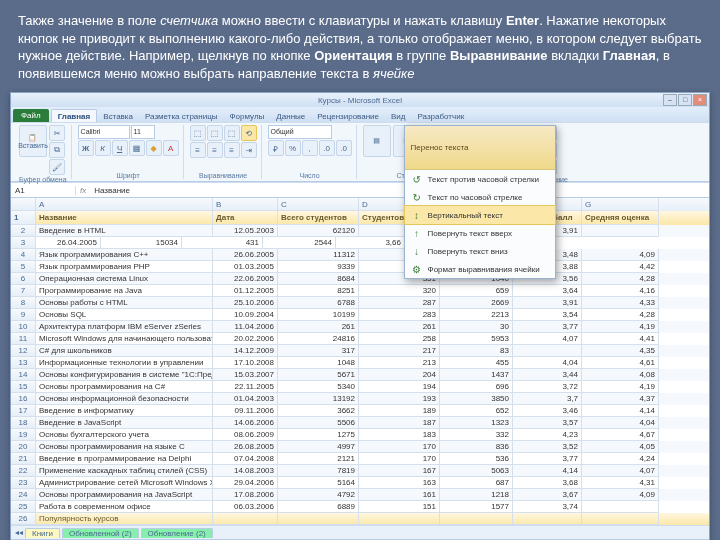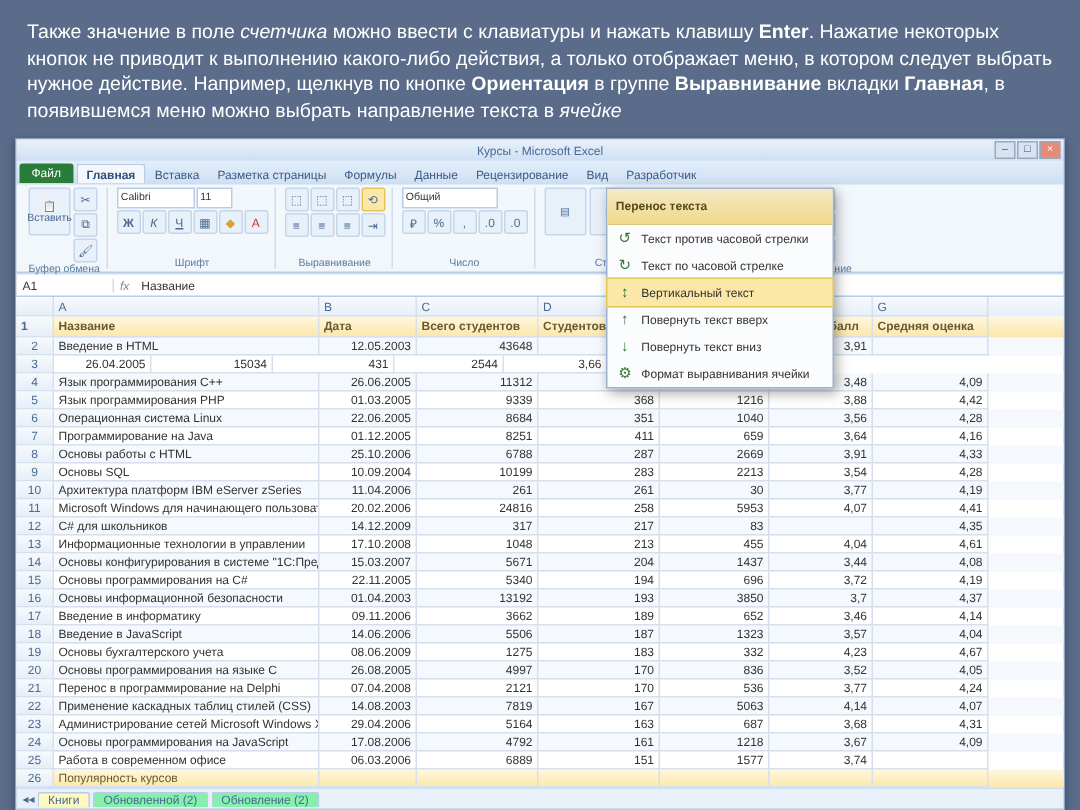--- a/index.html
+++ b/index.html
@@ -37,21 +37,21 @@
   .row.last{background:linear-gradient(#fff7e0,#fbe7a8);color:#6a5a2a;font-weight:normal}
   .cw0{width:18px;text-align:center;background:linear-gradient(#f7fafd,#e6eef8);color:#4a6a92}
   .cw1{width:170px}
   .cw2{width:58px;text-align:right}
   .cw3{width:74px;text-align:right}
   .cw4{width:74px;text-align:right}
   .cw5{width:66px;text-align:right}
   .cw6{width:62px;text-align:right}
   .cw7{width:70px;text-align:right}
   .orient-menu{position:absolute;left:218px;top:0;width:150px;background:#fbfcfe;border:1px solid #9ab3d0;box-shadow:2px 3px 8px rgba(0,0,0,.35);font-size:8px;color:#333;z-index:10}
-  .orient-menu .hdr{background:linear-gradient(#f6e9c5,#f0d98a);padding:7px 6px;font-weight:bold;border-bottom:1px solid #d8c77a;color:#5a4a1a}
+  .orient-menu .hdr{background:linear-gradient(#f6e9c5,#f0d98a);padding:17px 6px;font-weight:normal;border-bottom:1px solid #d8c77a;color:#5a4a1a}
   .mitem{display:flex;align-items:center;gap:5px;padding:3px 6px}
   .mitem.hover{background:#fbe7a8;border:1px solid #e3c75a;margin:-1px}
   .micon{width:12px;height:12px;display:flex;align-items:center;justify-content:center;font-size:10px;color:#3a7a3a}
   .statusbar{height:14px;background:linear-gradient(#e3eefb,#cfe0f3);display:flex;align-items:center;justify-content:space-between;padding:0 6px;font-size:8px;color:#4a6a92;border-top:1px solid #b8cde5}
   .sheet-tabs{height:13px;background:#e8f0f9;border-top:1px solid #cdddef;display:flex;align-items:center;padding:0 4px;font-size:8px;color:#4a6a92;gap:2px}
   .stab{background:#fef9c3;border:1px solid #b8cde5;border-bottom:none;padding:0 6px;border-radius:2px 2px 0 0}
   .stab.dim{background:#86efac}
 </style>
 </head>
 <body>
@@ -227,21 +227,21 @@
         <div class="hcell cw4">Студентов за месяц</div>
         <div class="hcell cw5">Выпускников</div>
         <div class="hcell cw6">Средний балл</div>
         <div class="hcell cw7">Средняя оценка</div>
       </div>
     <div id="rows">
         <div class="row">
           <div class="rowcell cw0">2</div>
           <div class="rowcell cw1">Введение в HTML</div>
           <div class="rowcell cw2">12.05.2003</div>
-          <div class="rowcell cw3">43648</div>
+          <div class="rowcell cw3">62120</div>
           <div class="rowcell cw4">792</div>
           <div class="rowcell cw5">12751</div>
           <div class="rowcell cw6">3,91</div>
           <div class="rowcell cw7"></div>
         </div>
         <div class="row">
           <div class="rowcell cw0">3</div>
           <div class="rowcell cw2">26.04.2005</div>
           <div class="rowcell cw3">15034</div>
           <div class="rowcell cw4">431</div>
@@ -277,21 +277,21 @@
           <div class="rowcell cw4">351</div>
           <div class="rowcell cw5">1040</div>
           <div class="rowcell cw6">3,56</div>
           <div class="rowcell cw7">4,28</div>
         </div>
         <div class="row">
           <div class="rowcell cw0">7</div>
           <div class="rowcell cw1">Программирование на Java</div>
           <div class="rowcell cw2">01.12.2005</div>
           <div class="rowcell cw3">8251</div>
-          <div class="rowcell cw4">411</div>
+          <div class="rowcell cw4">320</div>
           <div class="rowcell cw5">659</div>
           <div class="rowcell cw6">3,64</div>
           <div class="rowcell cw7">4,16</div>
         </div>
         <div class="row">
           <div class="rowcell cw0">8</div>
           <div class="rowcell cw1">Основы работы с HTML</div>
           <div class="rowcell cw2">25.10.2006</div>
           <div class="rowcell cw3">6788</div>
           <div class="rowcell cw4">287</div>
@@ -414,21 +414,21 @@
           <div class="rowcell cw1">Основы программирования на языке C</div>
           <div class="rowcell cw2">26.08.2005</div>
           <div class="rowcell cw3">4997</div>
           <div class="rowcell cw4">170</div>
           <div class="rowcell cw5">836</div>
           <div class="rowcell cw6">3,52</div>
           <div class="rowcell cw7">4,05</div>
         </div>
         <div class="row">
           <div class="rowcell cw0">21</div>
-          <div class="rowcell cw1">Перенос в программирование на Delphi</div>
+          <div class="rowcell cw1">Введение в программирование на Delphi</div>
           <div class="rowcell cw2">07.04.2008</div>
           <div class="rowcell cw3">2121</div>
           <div class="rowcell cw4">170</div>
           <div class="rowcell cw5">536</div>
           <div class="rowcell cw6">3,77</div>
           <div class="rowcell cw7">4,24</div>
         </div>
         <div class="row">
           <div class="rowcell cw0">22</div>
           <div class="rowcell cw1">Применение каскадных таблиц стилей (CSS)</div>

